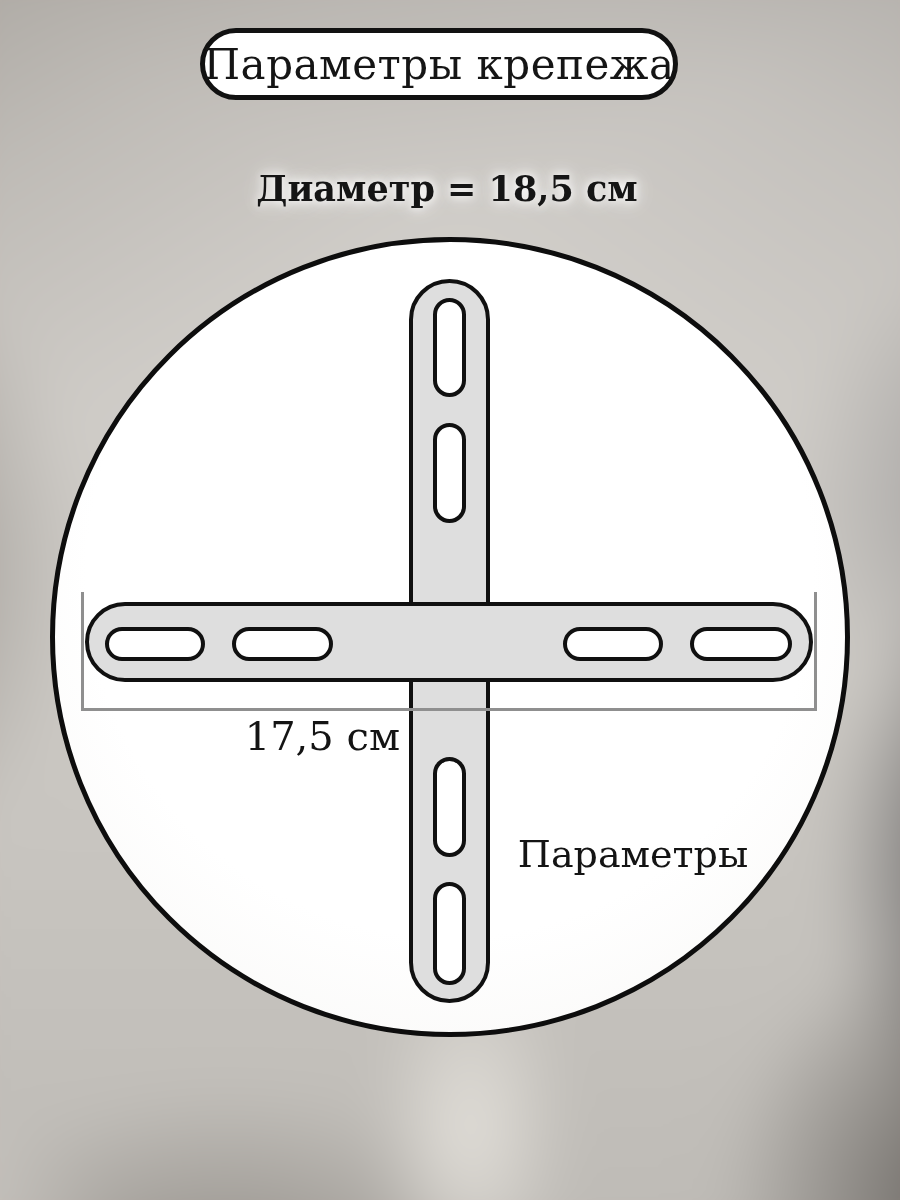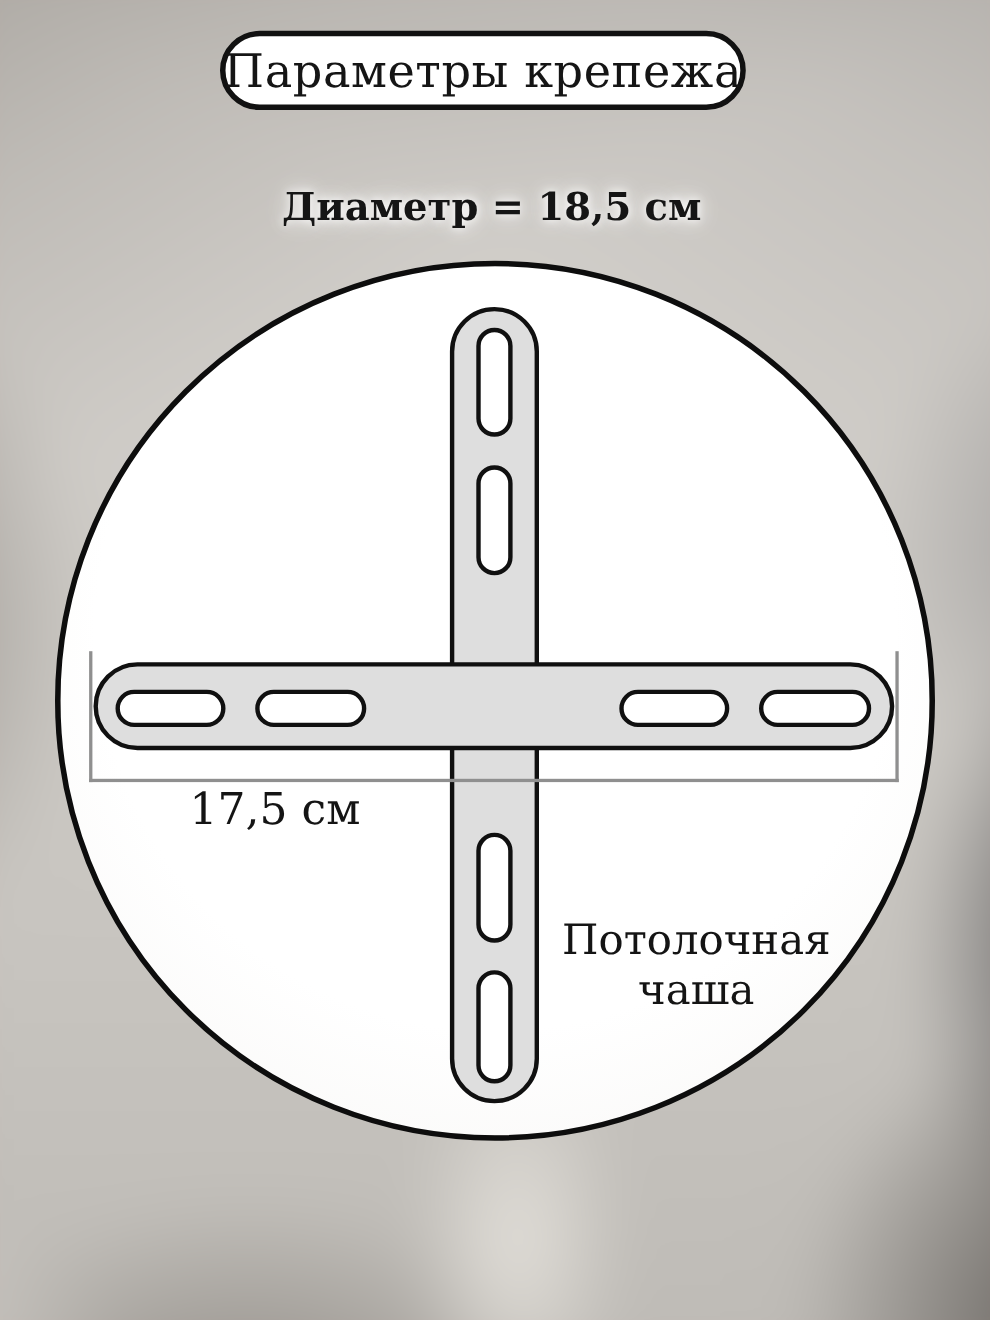--- a/index.html
+++ b/index.html
@@ -91,21 +91,21 @@
     width: 736px; height: 119px;
     box-sizing: border-box;
     border-left: 3px solid #8f8f8f;
     border-right: 3px solid #8f8f8f;
     border-bottom: 3px solid #8f8f8f;
     z-index: 6;
   }
   
   .diagram-label { position: absolute; color: #141414; z-index: 7; }
   .strip-label   { left: 100px; width: 300px; top: 544px; font-size: 40px; text-align: right; }
-  .length-label  { left: 100px; width: 300px; top: 713px; font-size: 40px; text-align: center; }
+  .length-label  { left: 100px; width: 300px; top: 713px; font-size: 40px; text-align: right; }
   .cup-label     { left: 463px; width: 340px; top: 831px; font-size: 38px; line-height: 46px; text-align: center; }
 </style>
 </head>
 <body>
 
 <div class="canvas">
 
   <div class="bg"></div>
 
   <div class="title-badge">
@@ -130,17 +130,16 @@
 
   <div class="slot v v3"></div>
   <div class="slot v v4"></div>
 
   <div class="dim-bracket"></div>
 
 
   <div class="diagram-label length-label">17,5 см</div>
 
   <div class="diagram-label cup-label">
-    <div>Потолочная</div>
-    <div>чаша</div>
+    <div>Параметры</div>
   </div>
 
 </div>
 
 </body></html>

